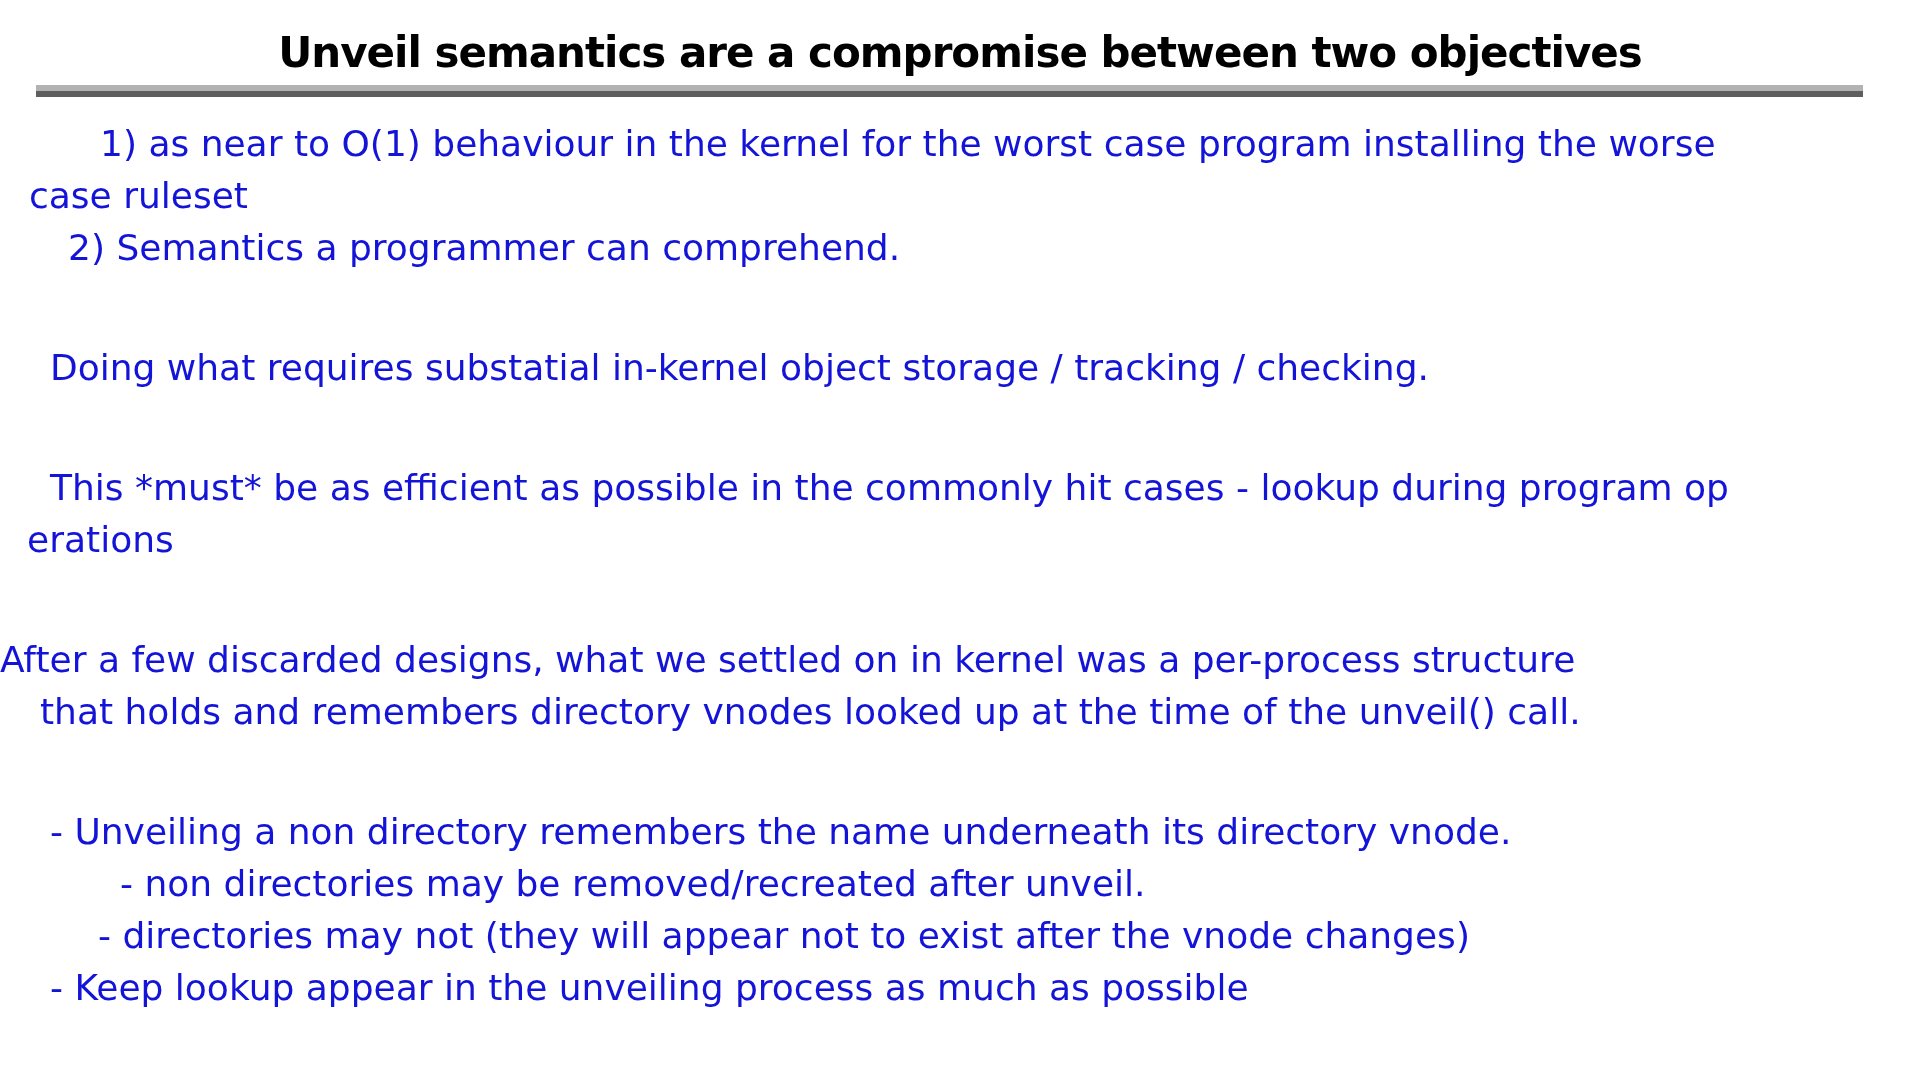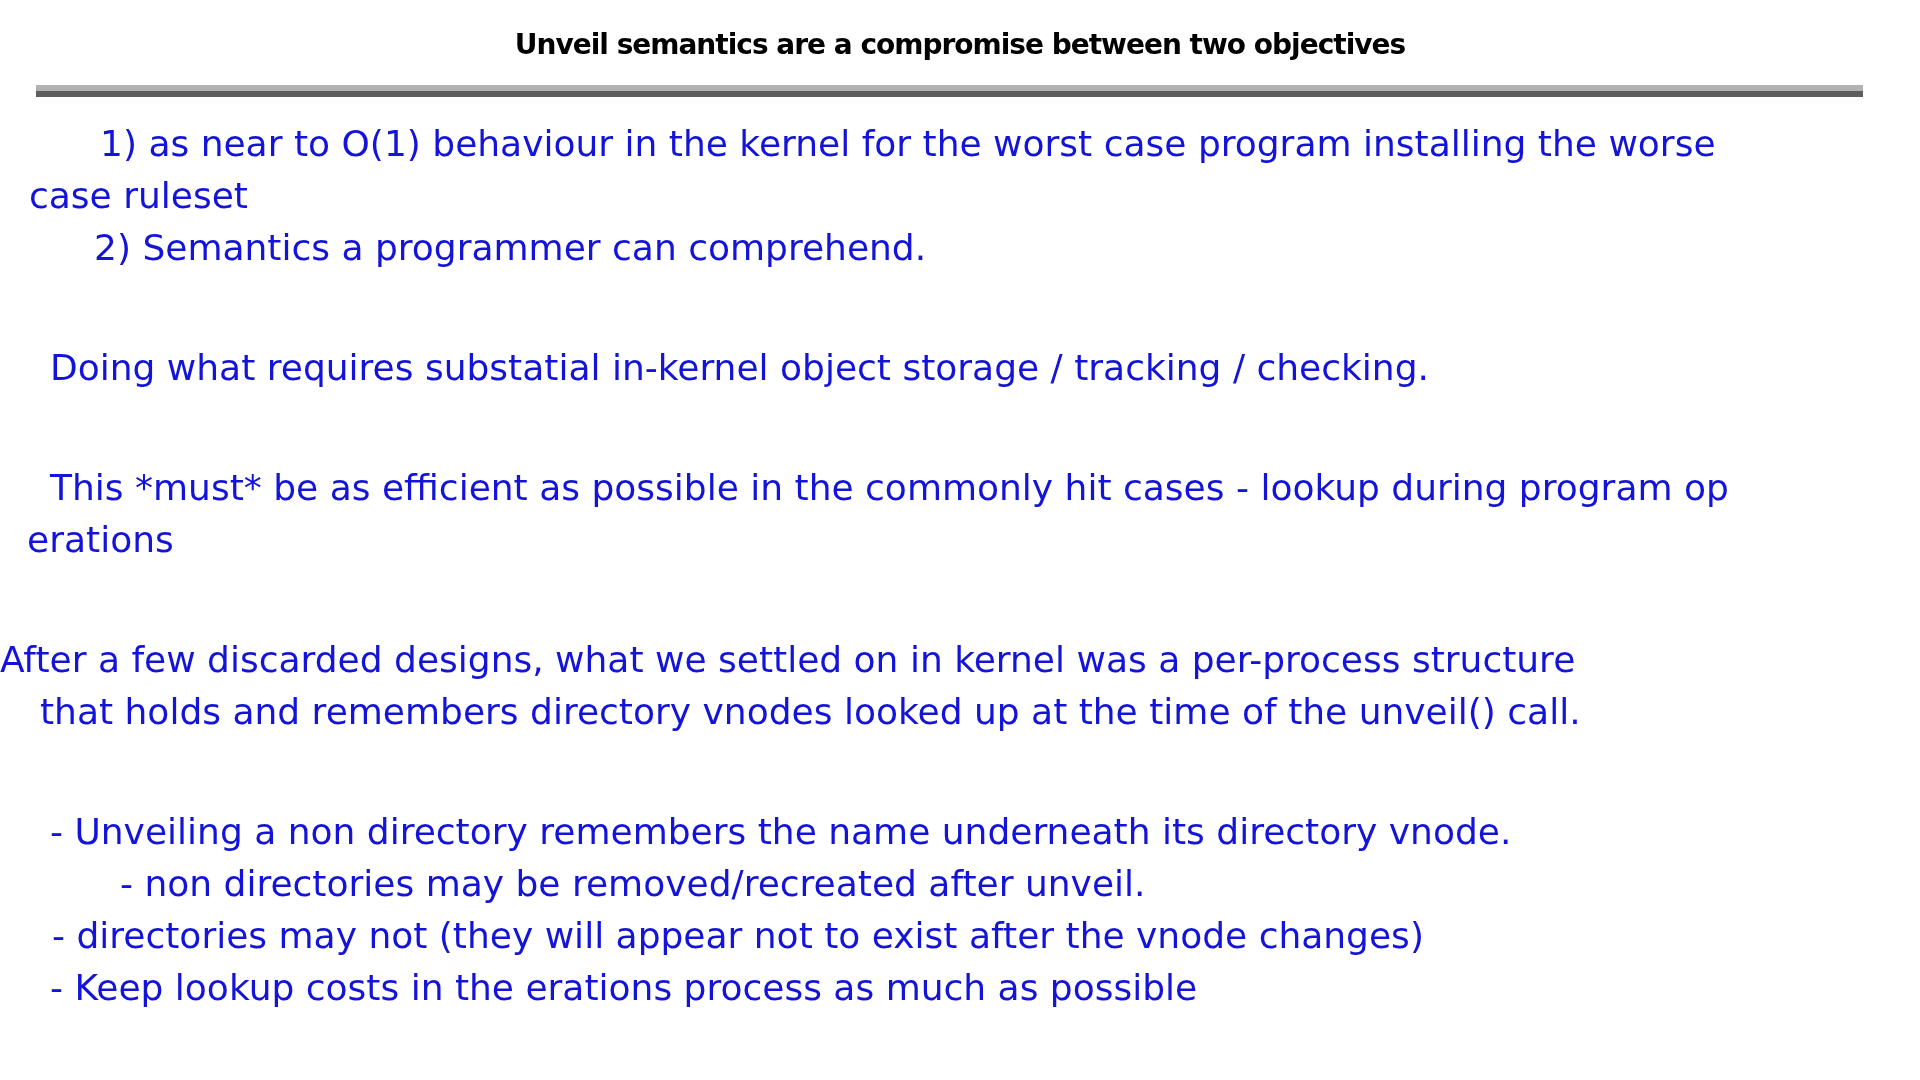--- a/index.html
+++ b/index.html
@@ -14,21 +14,21 @@
     background: var(--bg, #ffffff);
     font-family: "DejaVu Sans", sans-serif;
     overflow: hidden;
   }
   .slide-title {
     position: absolute;
     top: 28px;
     left: 0;
     width: 100%;
     text-align: center;
-    font-size: 28px;
+    font-size: 42px;
     font-weight: bold;
     letter-spacing: -1px;
     color: var(--title-color, #000000);
     white-space: pre;
   }
   .title-divider {
     position: absolute;
     left: 36px;
     top: 85px;
     width: 1827px;
@@ -66,28 +66,28 @@
   <div class="slide-title">Unveil semantics are a compromise between two objectives</div>
 
   <div class="title-divider">
     <div class="rule-top"></div>
     <div class="rule-bottom"></div>
   </div>
 
   <div class="slide-body">
       <div class="body-line" style="padding-left: 100px;">1) as near to O(1) behaviour in the kernel for the worst case program installing the worse</div>
       <div class="body-line" style="padding-left: 29px;">case ruleset</div>
-      <div class="body-line" style="padding-left: 94px;">2) Semantics a programmer can comprehend.</div>
+      <div class="body-line" style="padding-left: 68px;">2) Semantics a programmer can comprehend.</div>
       <div class="body-line blank"></div>
       <div class="body-line" style="padding-left: 50px;">Doing what requires substatial in-kernel object storage / tracking / checking.</div>
       <div class="body-line blank"></div>
       <div class="body-line" style="padding-left: 50px;">This *must* be as efficient as possible in the commonly hit cases - lookup during program op</div>
       <div class="body-line" style="padding-left: 27px;">erations</div>
       <div class="body-line blank"></div>
       <div class="body-line" style="">After a few discarded designs, what we settled on in kernel was a per-process structure</div>
       <div class="body-line" style="padding-left: 40px;">that holds and remembers directory vnodes looked up at the time of the unveil() call.</div>
       <div class="body-line blank"></div>
       <div class="body-line" style="padding-left: 50px;">- Unveiling a non directory remembers the name underneath its directory vnode.</div>
       <div class="body-line" style="padding-left: 120px;">- non directories may be removed/recreated after unveil.</div>
-      <div class="body-line" style="padding-left: 52px;">- directories may not (they will appear not to exist after the vnode changes)</div>
-      <div class="body-line" style="padding-left: 50px;">- Keep lookup costs in the erations process as much as possible</div>
+      <div class="body-line" style="padding-left: 98px;">- directories may not (they will appear not to exist after the vnode changes)</div>
+      <div class="body-line" style="padding-left: 50px;">- Keep lookup appear in the unveiling process as much as possible</div>
     </div>
 </div>
 
 </body></html>

